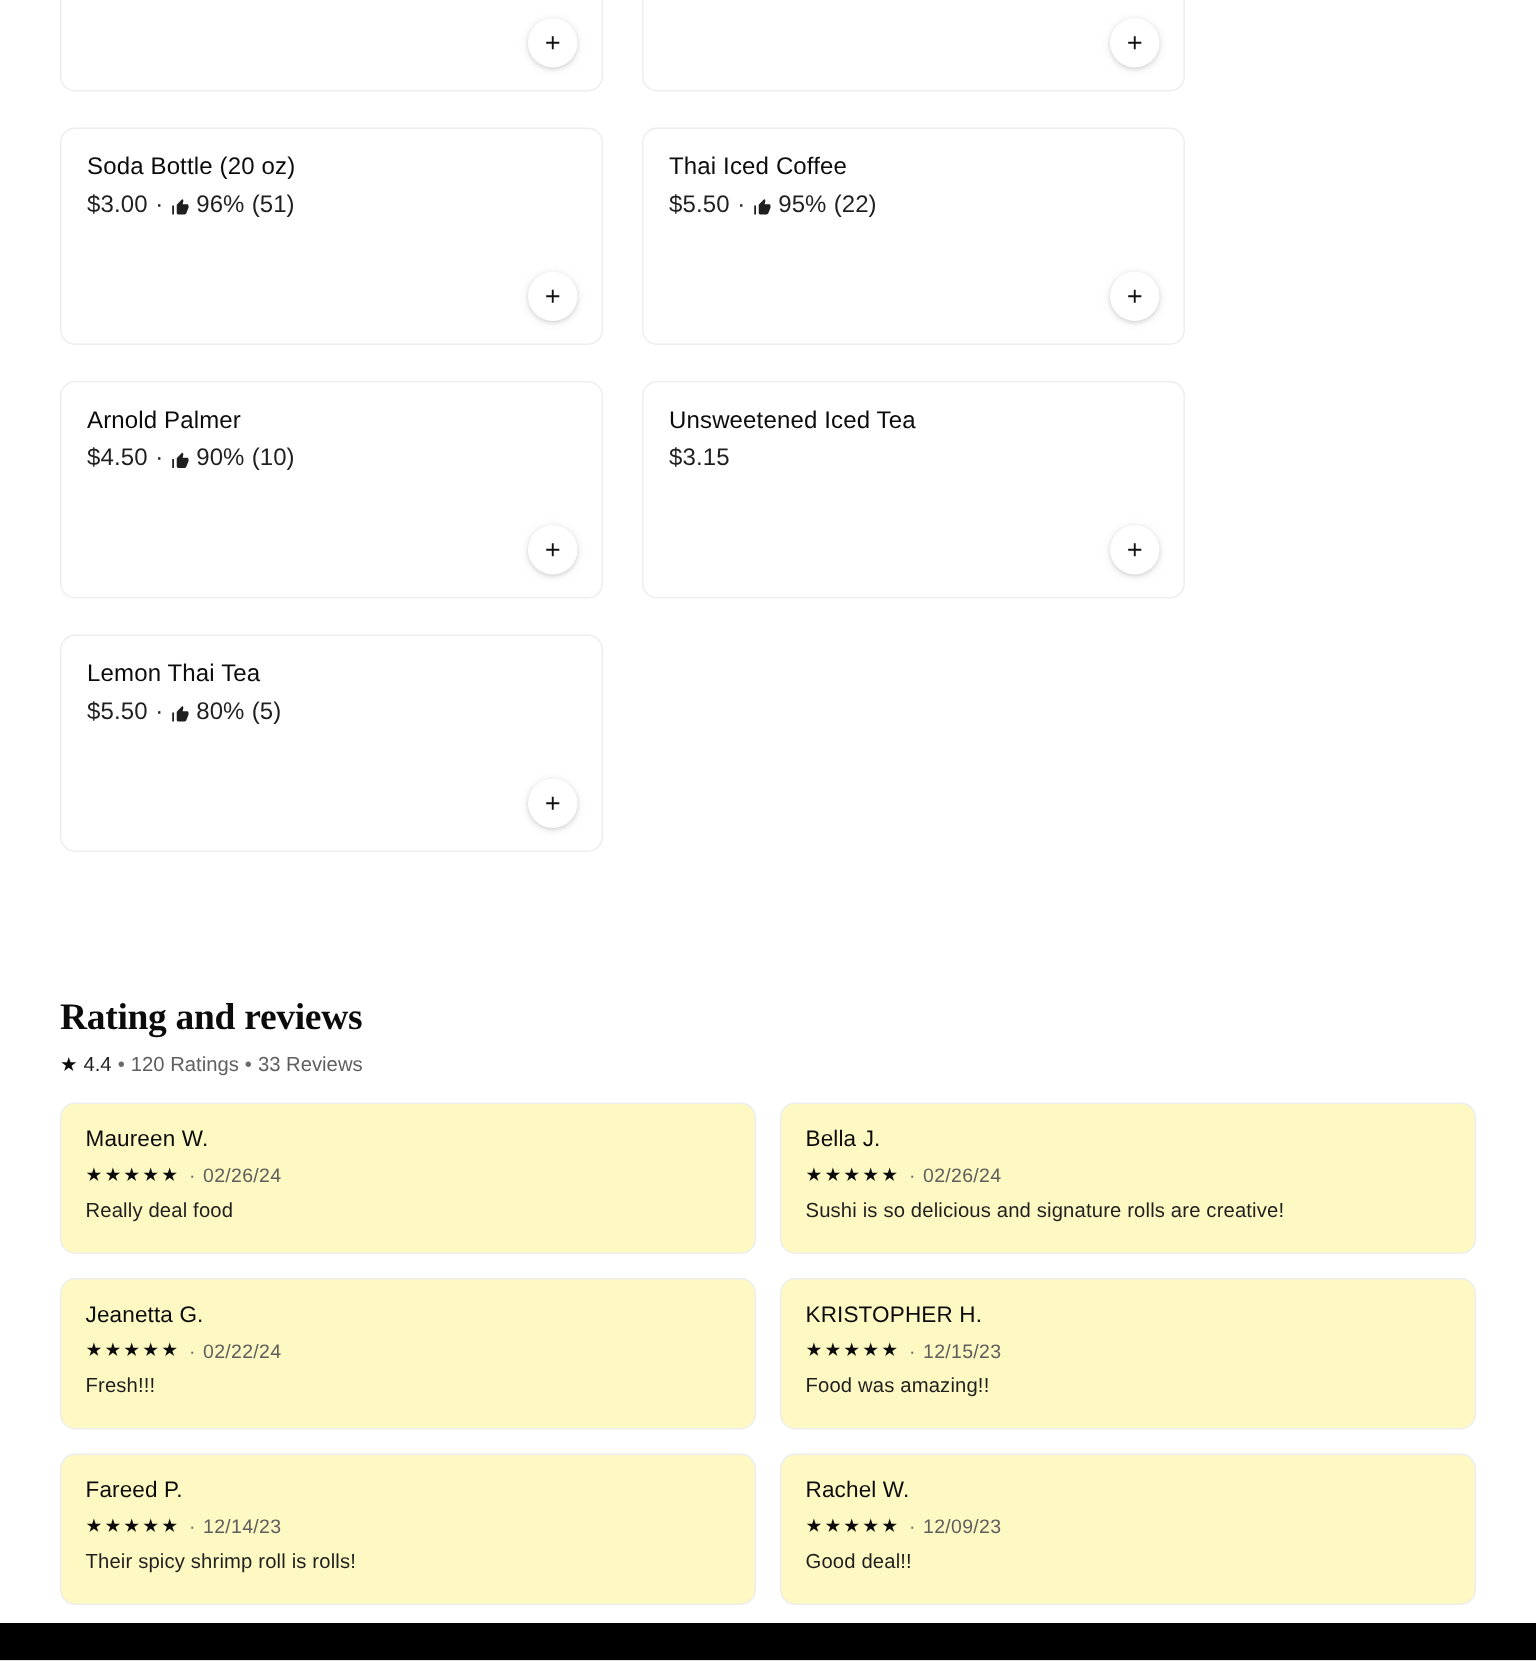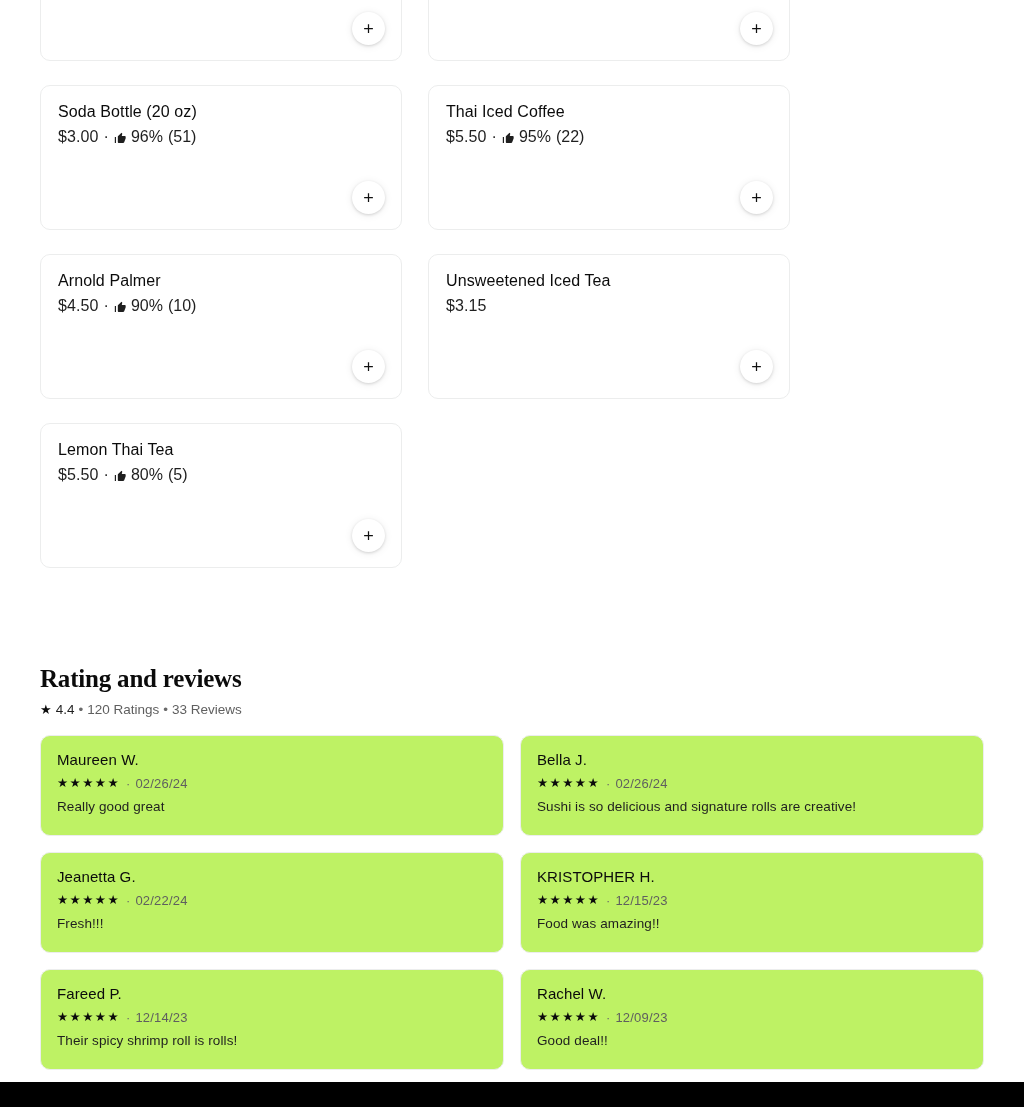--- a/index.html
+++ b/index.html
@@ -133,21 +133,21 @@
     width: 944px;
   }
   .review-row {
     display: flex;
     gap: 16px;
     margin-bottom: 16px;
   }
   .review-card {
     width: 464px;
     height: 101px;
-    background: #bef264;
+    background: #fef9c3;
     border: 1px solid #eceded;
     border-radius: 10px;
     padding: 14px 16px 0 16px;
     flex: 0 0 auto;
   }
   .review-name {
     font-size: 15px;
     line-height: 19px;
     color: #0b0b0b;
     margin: 0 0 6px 0;
@@ -334,21 +334,21 @@
 
   <div class="reviews-grid">
       <div class="review-row">
         <div class="review-card">
           <div class="review-name">Maureen W.</div>
           <div class="review-meta">
             <span class="review-stars">★★★★★</span>
             <span class="review-dot">·</span>
             <span class="review-date">02/26/24</span>
           </div>
-          <div class="review-text">Really good great</div>
+          <div class="review-text">Really deal food</div>
         </div>
         <div class="review-card">
           <div class="review-name">Bella J.</div>
           <div class="review-meta">
             <span class="review-stars">★★★★★</span>
             <span class="review-dot">·</span>
             <span class="review-date">02/26/24</span>
           </div>
           <div class="review-text">Sushi is so delicious and signature rolls are creative!</div>
         </div>

